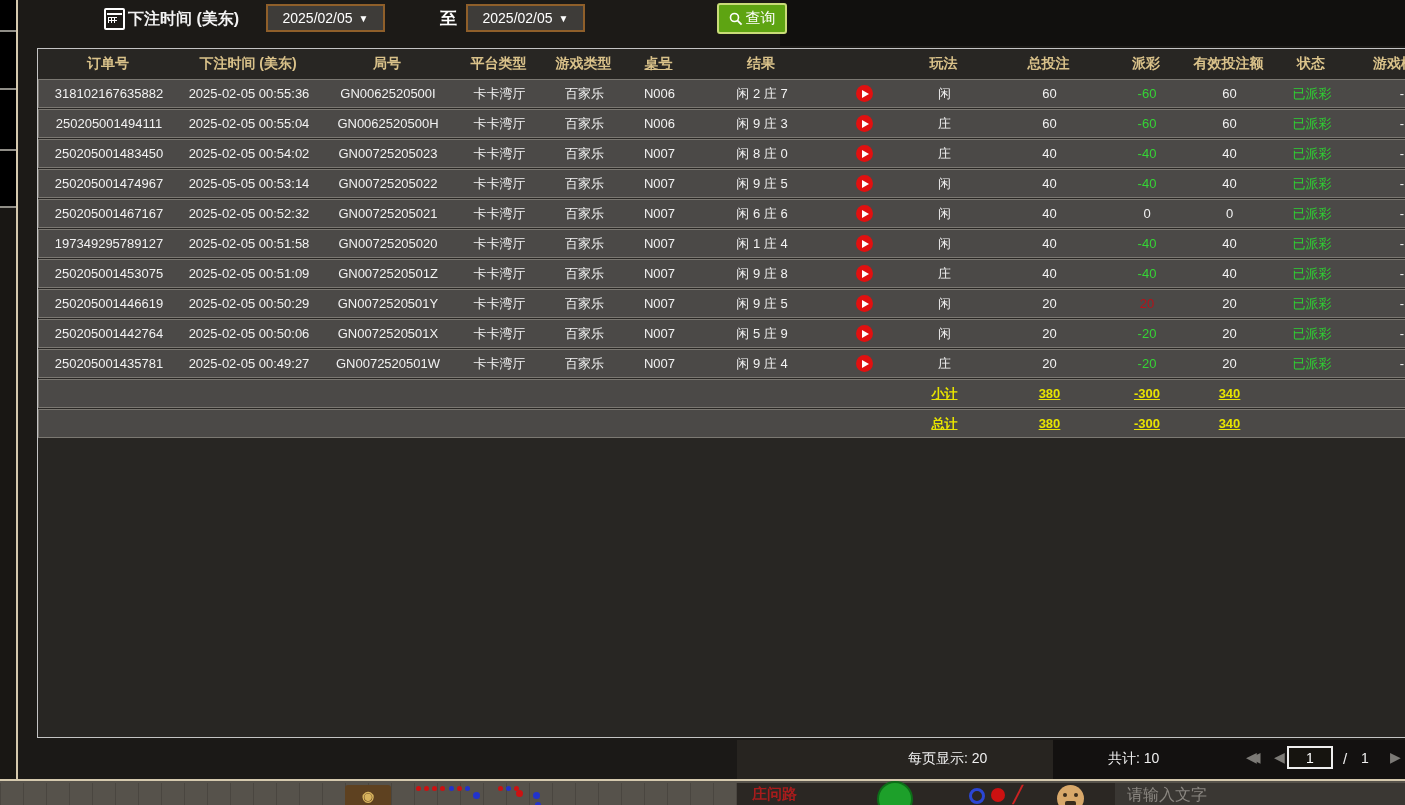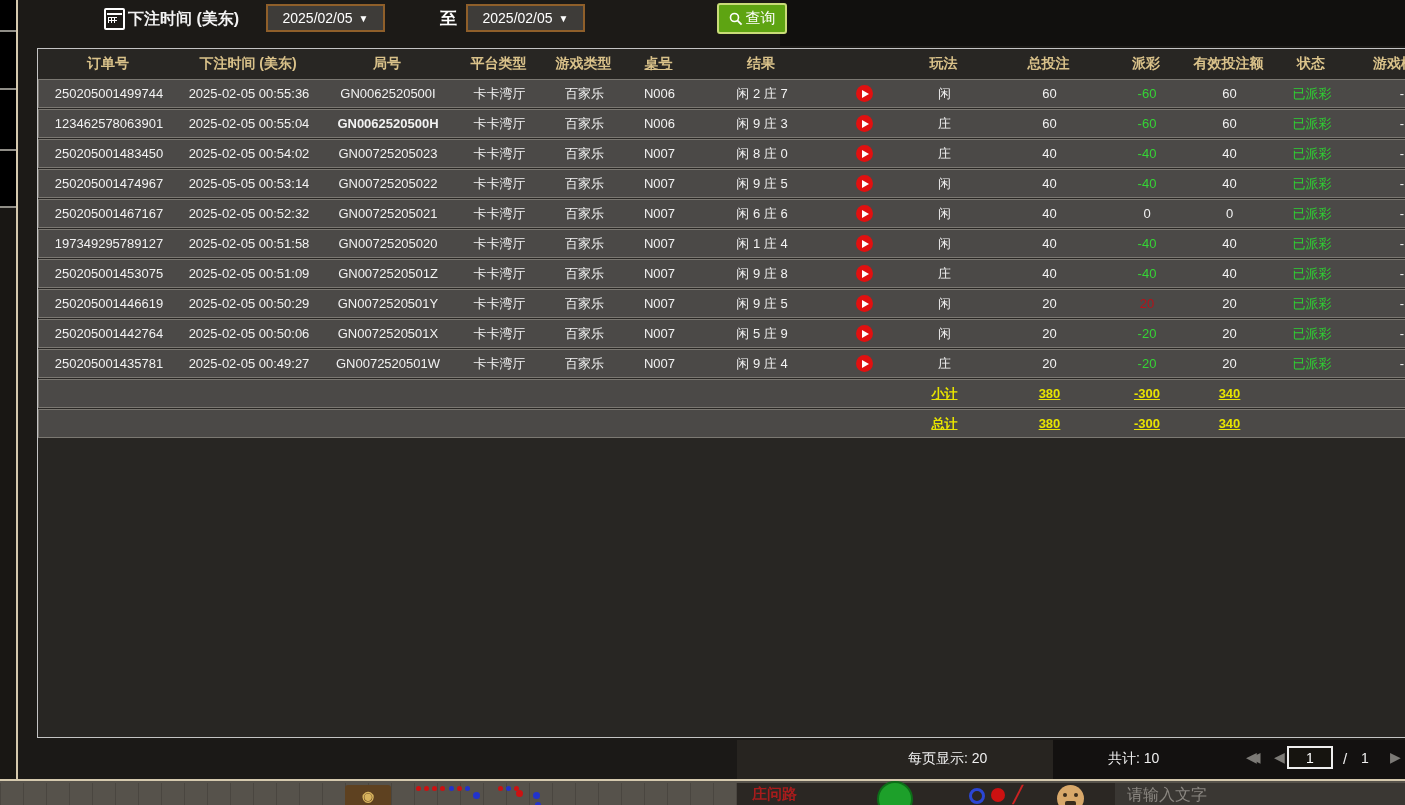--- a/index.html
+++ b/index.html
@@ -118,41 +118,41 @@
         <div class="cell" style="width: 65px;"></div>
         <div class="cell" style="width: 95px;">玩法</div>
         <div class="cell" style="width: 115px;">总投注</div>
         <div class="cell" style="width: 80px;">派彩</div>
         <div class="cell" style="width: 85px;">有效投注额</div>
         <div class="cell" style="width: 80px;">状态</div>
         <div class="cell" style="width: 100px;">游戏模式</div>
       </div>
     <div id="rows-container">
         <div class="trow data">
-          <div class="cell" style="width: 140px;">250205001499744</div>
+          <div class="cell" style="width: 140px;">318102167635882</div>
           <div class="cell" style="width: 140px;">2025-02-05 00:55:36</div>
           <div class="cell" style="width: 138px;">GN0062520500I</div>
           <div class="cell" style="width: 85px;">卡卡湾厅</div>
           <div class="cell" style="width: 85px;">百家乐</div>
           <div class="cell" style="width: 65px;">N006</div>
           <div class="cell" style="width: 140px;">闲 2 庄 7</div>
           <div class="cell" style="width: 65px;">
             <div class="play-btn"></div>
           </div>
           <div class="cell" style="width: 95px;">闲</div>
           <div class="cell" style="width: 115px;">60</div>
           <div class="cell green" style="width: 80px;">-60</div>
           <div class="cell" style="width: 85px;">60</div>
           <div class="cell status-green" style="width: 80px;">已派彩</div>
           <div class="cell" style="width: 100px;">-</div>
         </div>
         <div class="trow data">
-          <div class="cell" style="width: 140px;">123462578063901</div>
+          <div class="cell" style="width: 140px;">250205001494111</div>
           <div class="cell" style="width: 140px;">2025-02-05 00:55:04</div>
-          <div class="cell" style="width: 138px; font-weight: bold;">GN0062520500H</div>
+          <div class="cell" style="width: 138px;">GN0062520500H</div>
           <div class="cell" style="width: 85px;">卡卡湾厅</div>
           <div class="cell" style="width: 85px;">百家乐</div>
           <div class="cell" style="width: 65px;">N006</div>
           <div class="cell" style="width: 140px;">闲 9 庄 3</div>
           <div class="cell" style="width: 65px;">
             <div class="play-btn"></div>
           </div>
           <div class="cell" style="width: 95px;">庄</div>
           <div class="cell" style="width: 115px;">60</div>
           <div class="cell green" style="width: 80px;">-60</div>

